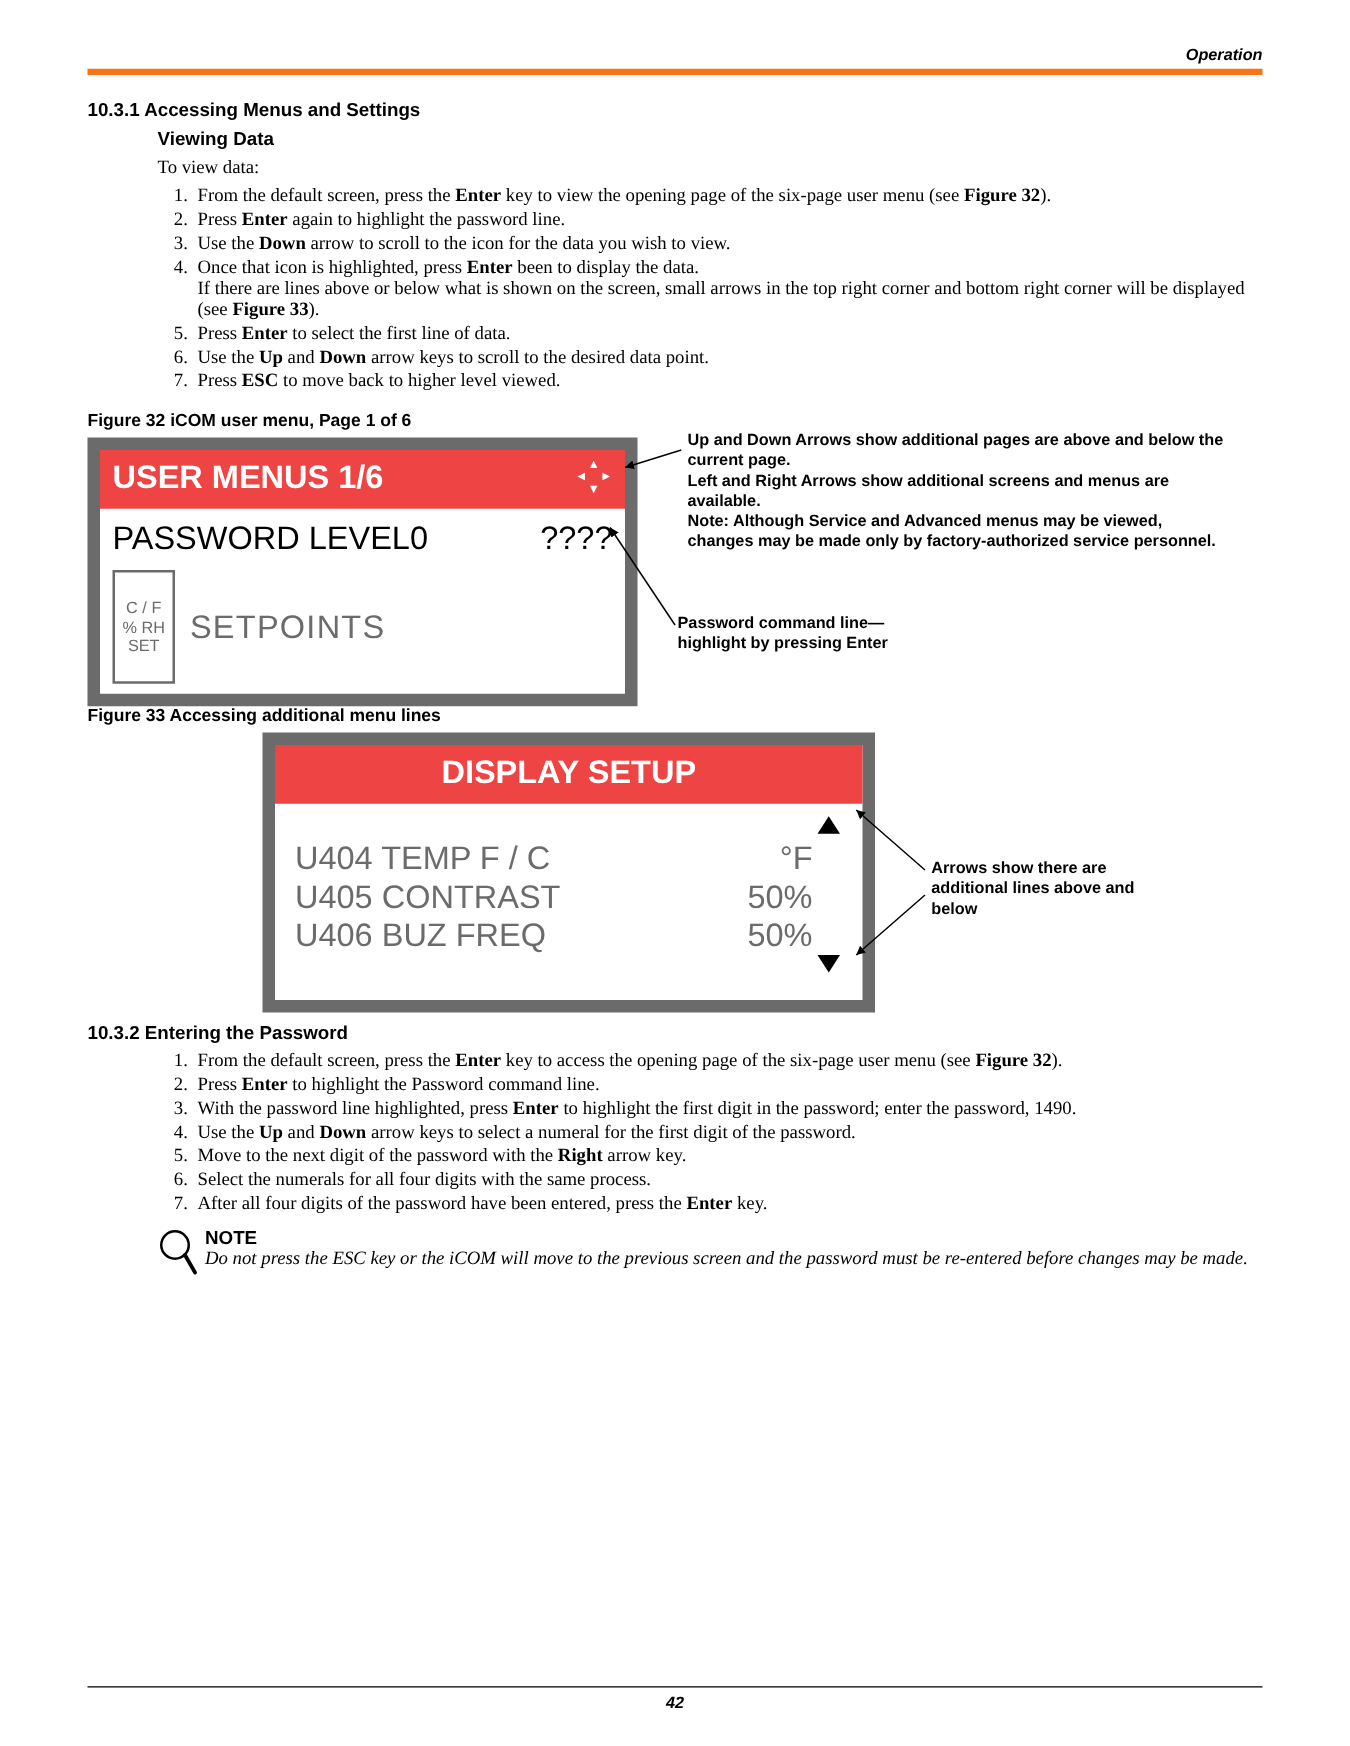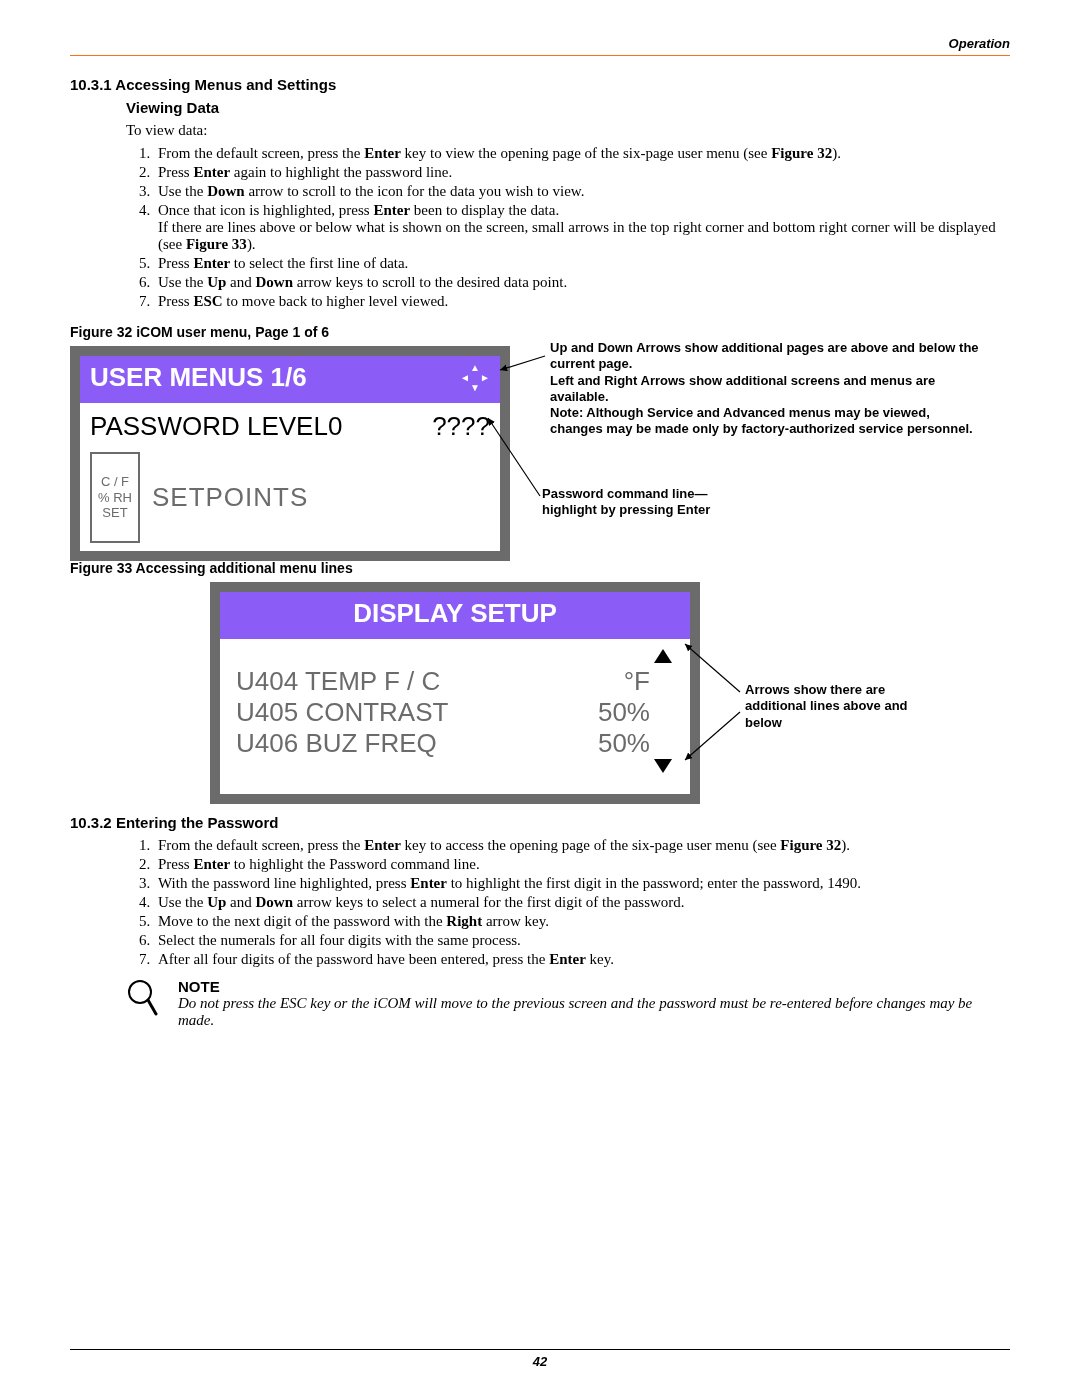--- a/index.html
+++ b/index.html
@@ -16,21 +16,21 @@
     padding: 36px 70px 20px 70px;
     box-sizing: border-box;
     position: relative;
   }
   .header {
     text-align: right;
     font-family: Arial, sans-serif;
     font-size: 13px;
     font-weight: bold;
     font-style: italic;
-    border-bottom: 1px solid #f97316;
+    border-bottom: 5px solid #f97316;
     padding-bottom: 4px;
     margin-bottom: 20px;
   }
   h3 {
     font-family: Arial, sans-serif;
     font-size: 15px;
     font-weight: bold;
     margin: 12px 0 6px 0;
     font-style: normal;
   }
@@ -61,21 +61,21 @@
     position: relative;
   }
   .lcd {
     border: 10px solid #6b6b6b;
     background: #fff;
     box-sizing: border-box;
     font-family: Arial, sans-serif;
     position: relative;
   }
   .lcd-top {
-    background: #8b5cf6;
+    background: #ef4444;
     color: #fff;
     font-weight: bold;
     padding: 6px 10px 10px 10px;
     font-size: 26px;
     display: flex;
     justify-content: space-between;
     align-items: center;
     gap: 37px;
   }
   .nav-arrows {
@@ -135,21 +135,21 @@
     font-family: Arial, sans-serif;
     padding: 0 30px 0 6px;
   }
   .tri-up {
     width:0;height:0;border-left:9px solid transparent;border-right:9px solid transparent;border-bottom:14px solid #000;display:inline-block;
   }
   .tri-down {
     width:0;height:0;border-left:9px solid transparent;border-right:9px solid transparent;border-top:14px solid #000;display:inline-block;
   }
   svg.arrow-line { position: absolute; top: 0; left: 0; pointer-events:none; }
-  .note-row { display:flex; gap:18px; margin-left:56px; margin-top:10px; align-items:flex-start;}
+  .note-row { display:flex; gap:4px; margin-left:56px; margin-top:10px; align-items:flex-start;}
   .footer {
     position:absolute;
     bottom:28px;
     left:70px; right:70px;
     border-top:1px solid #000;
     text-align:center;
     font-family: Arial, sans-serif;
     font-style: italic;
     font-weight: bold;
     font-size:13px;

